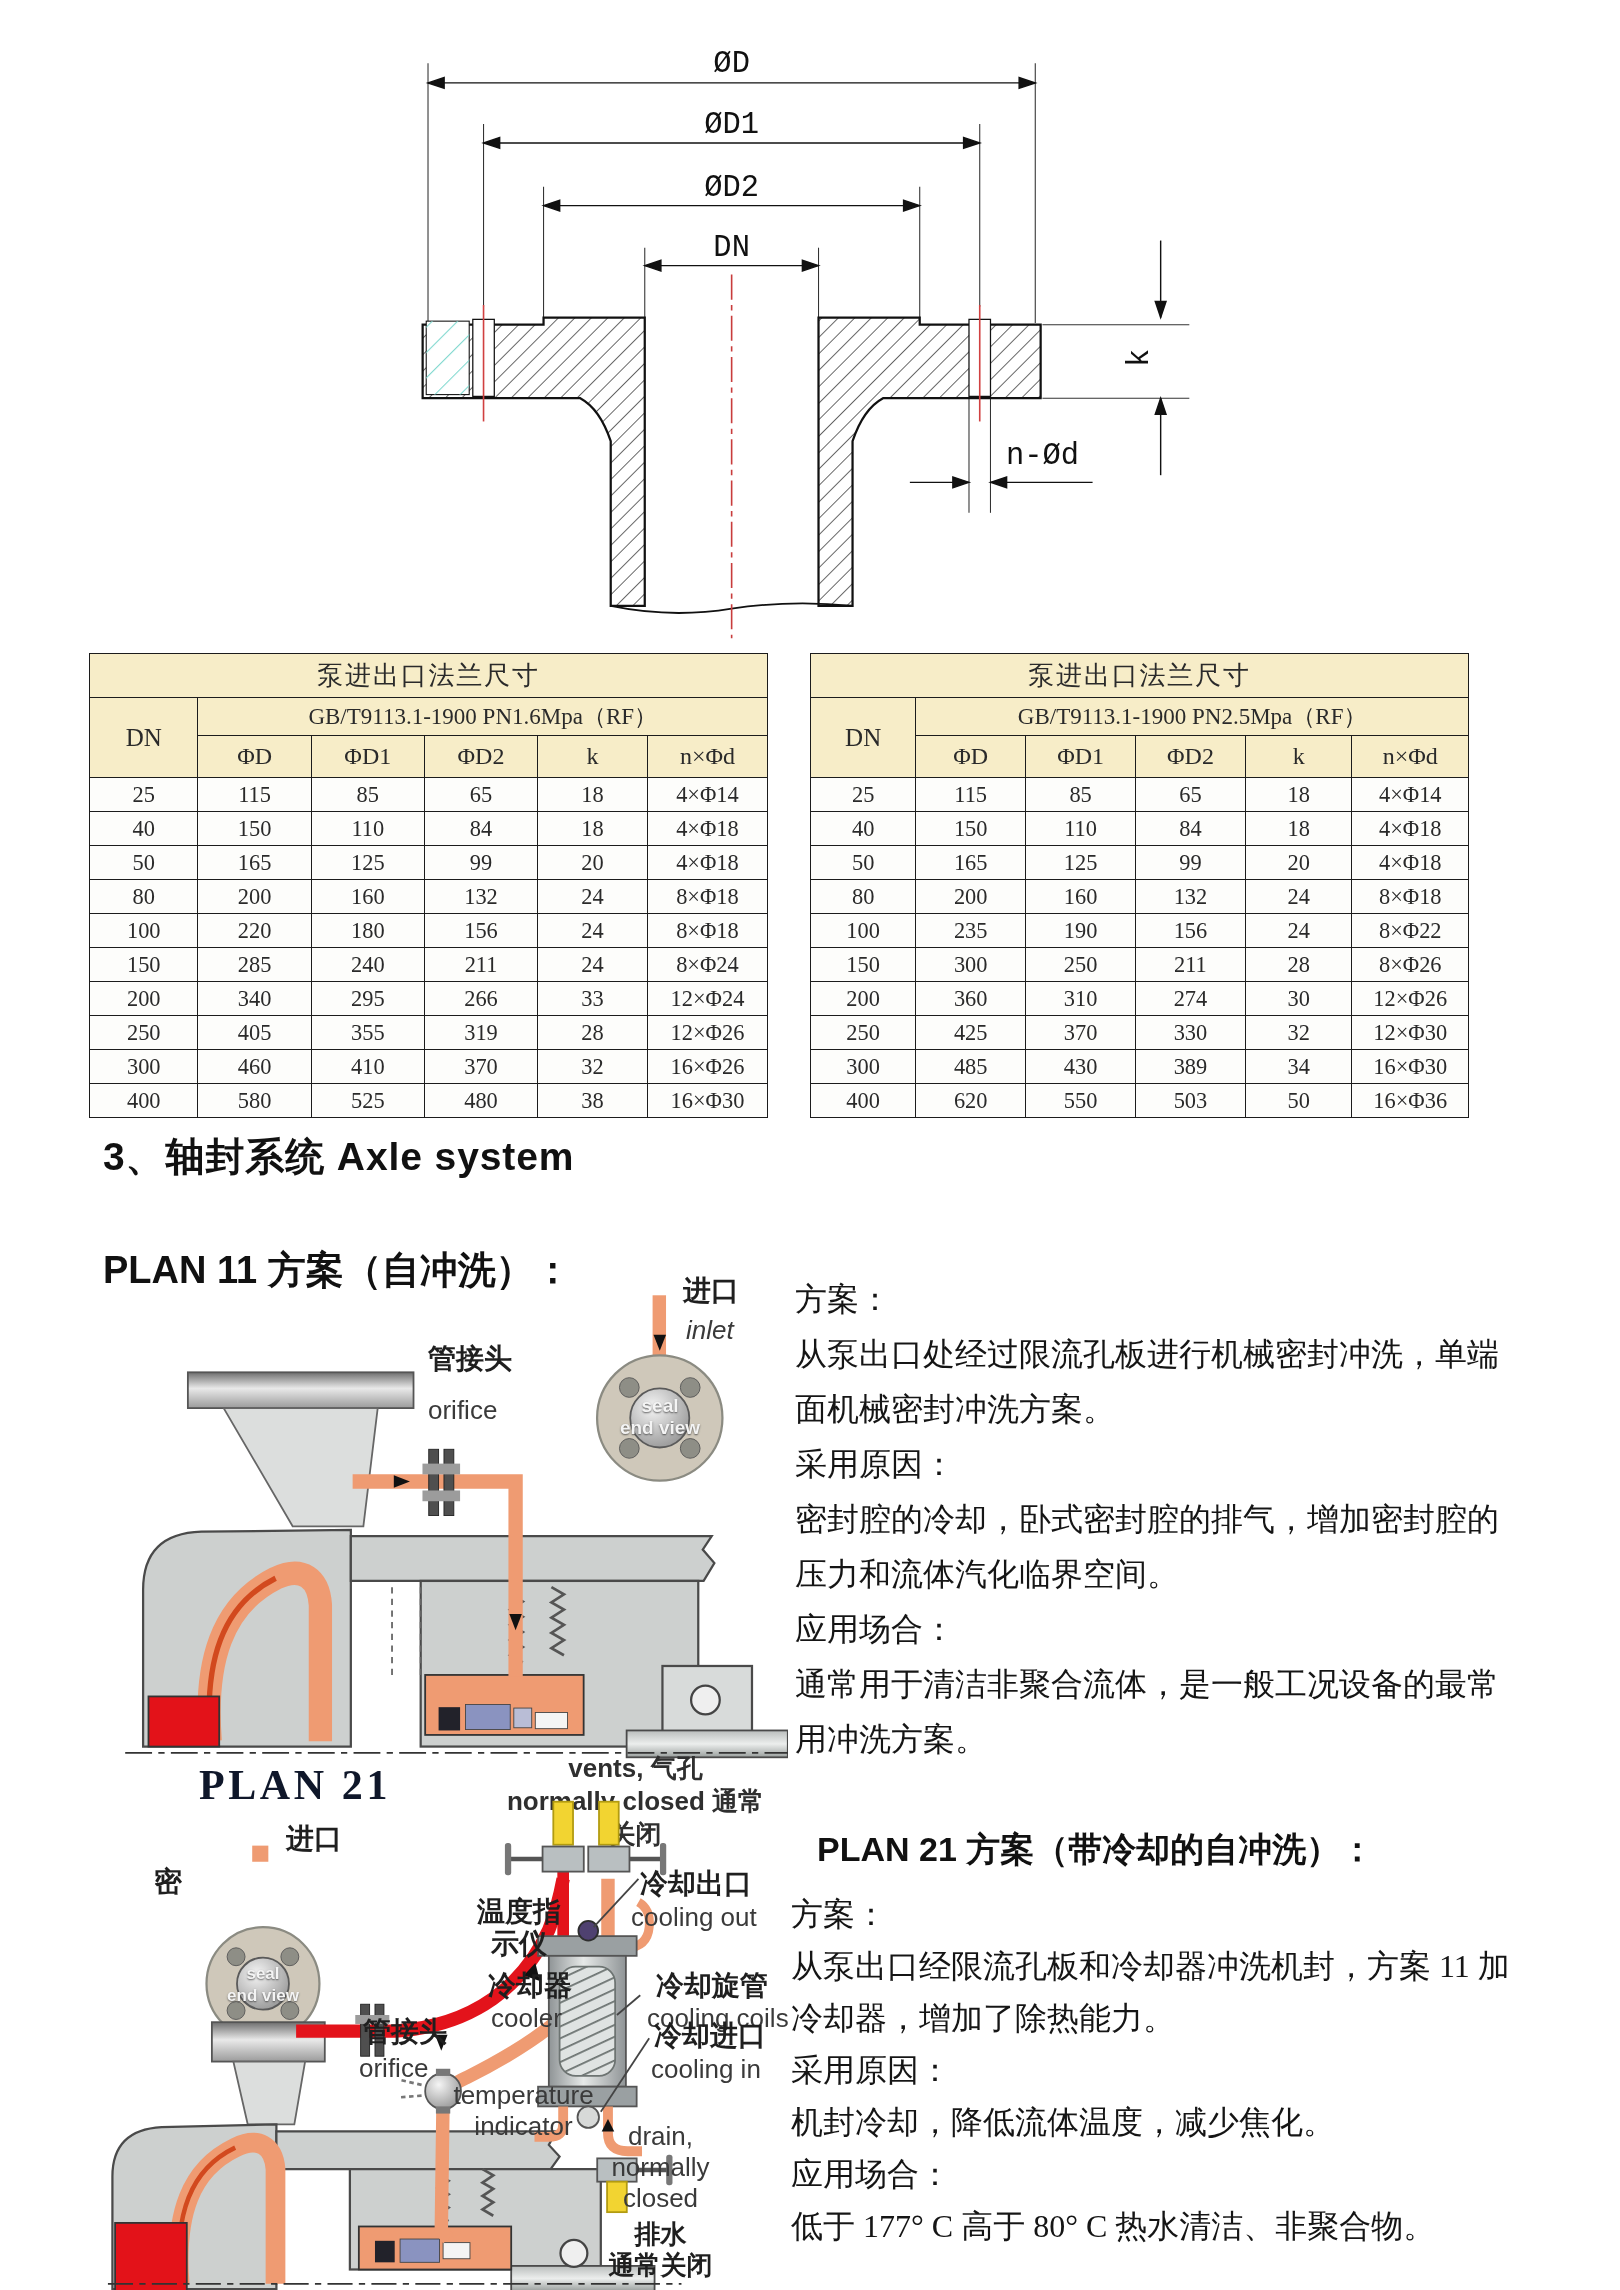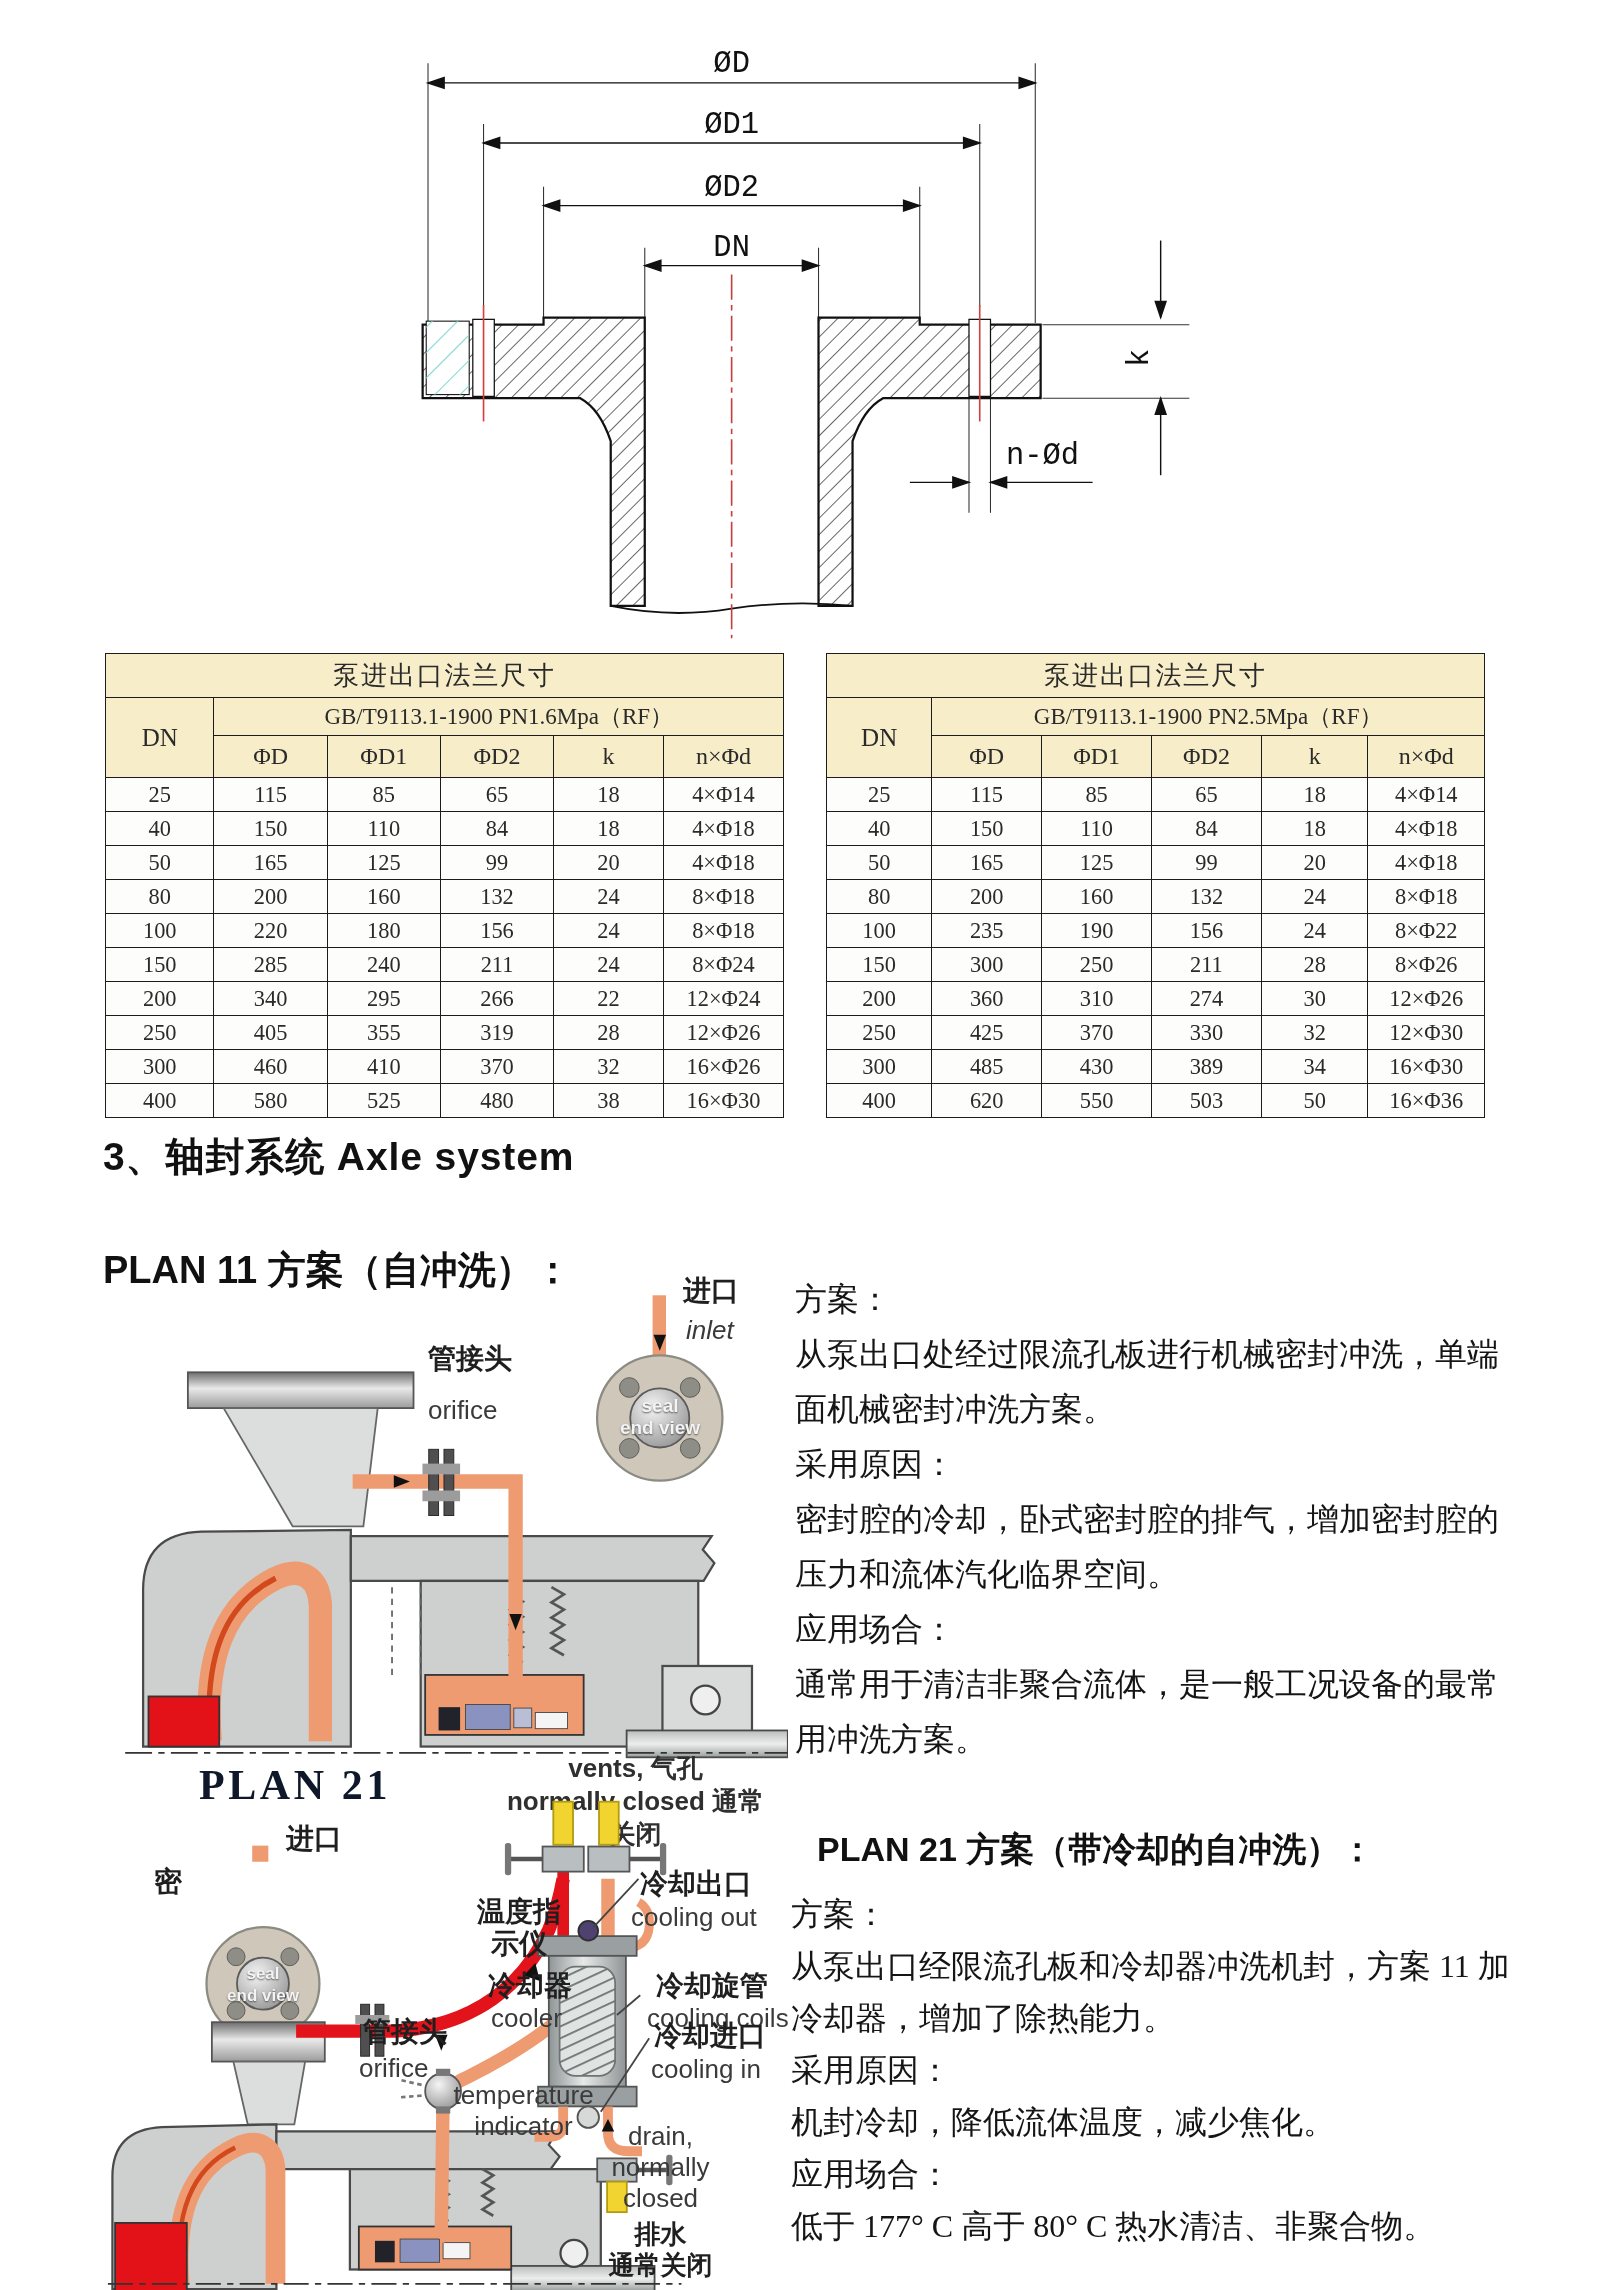--- a/index.html
+++ b/index.html
@@ -1,21 +1,21 @@
 <!DOCTYPE html>
 <html style="font-size:14.3px"><head>
 <meta charset="utf-8">
 <style>
   html,body{margin:0;padding:0;background:#888;}
   .page{position:relative;width:1620px;height:2291px;background:#ffffff;overflow:hidden;
         font-family:"Liberation Sans",sans-serif;color:#1b1b1b;}
   .abs{position:absolute;}
   .prelines{white-space:pre-line;}
   
-  .tblwrap{position:absolute;margin-left:16px;}
+  .tblwrap{position:absolute;}
   table.flg{width:100%;height:100%;border-collapse:collapse;table-layout:fixed;
             font-family:"Liberation Serif",serif;}
   table.flg th,table.flg td{border:1.8px solid #1c1c1c;text-align:center;vertical-align:middle;
             font-weight:normal;color:#2a2a2a;overflow:hidden;}
   table.flg thead th{background:#F7EDC8;}
   table.flg .t-title{height:41px;font-size:26px;letter-spacing:1.8px;}
   table.flg .t-std{height:38px;font-size:23px;}
   table.flg .t-cols th{height:39px;font-size:24px;}
   table.flg tbody td{height:31px;font-size:22.4px;background:#FDFDFB;}
   
@@ -181,21 +181,21 @@
             <td>240</td>
             <td>211</td>
             <td>24</td>
             <td>8×Φ24</td>
           </tr>
           <tr>
             <td>200</td>
             <td>340</td>
             <td>295</td>
             <td>266</td>
-            <td>22</td>
+            <td>33</td>
             <td>12×Φ24</td>
           </tr>
           <tr>
             <td>250</td>
             <td>405</td>
             <td>355</td>
             <td>319</td>
             <td>28</td>
             <td>12×Φ26</td>
           </tr>

